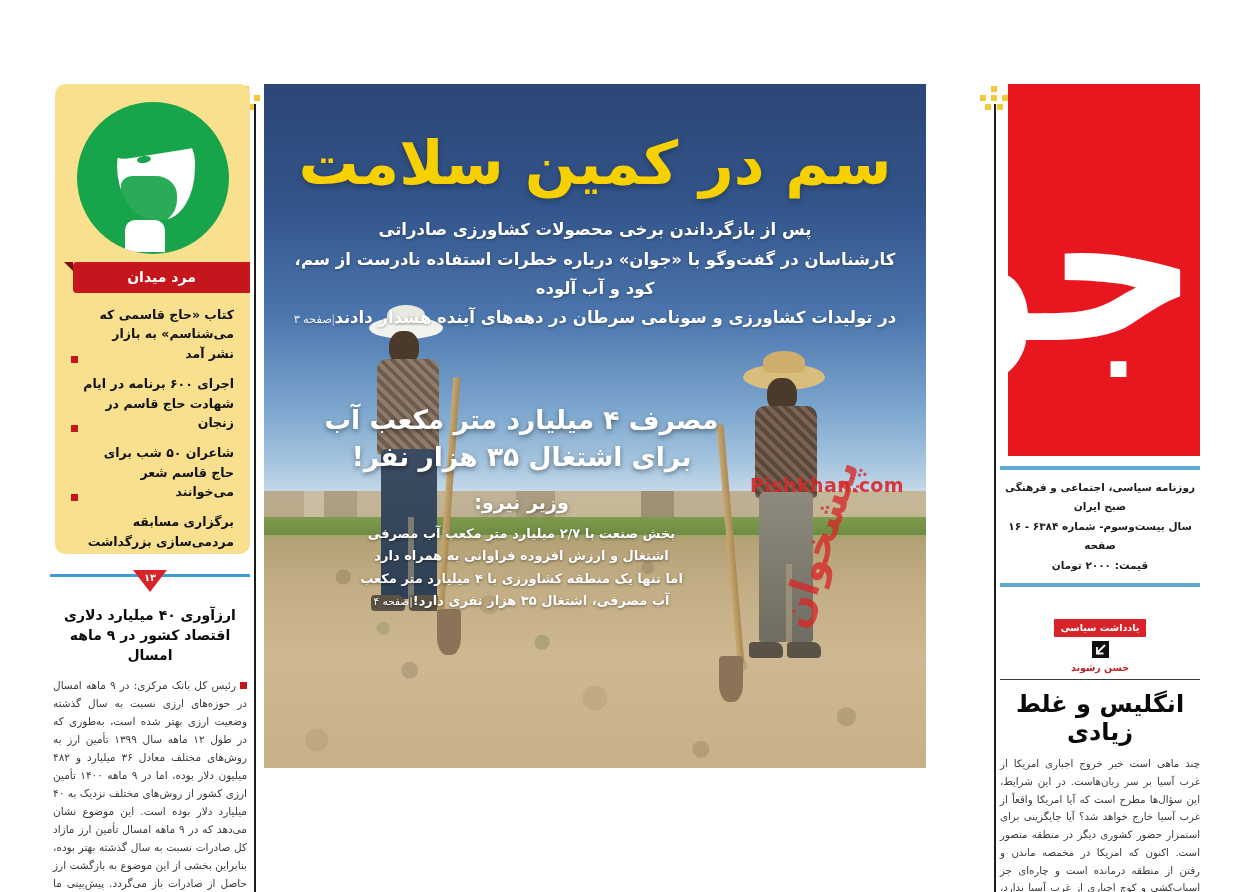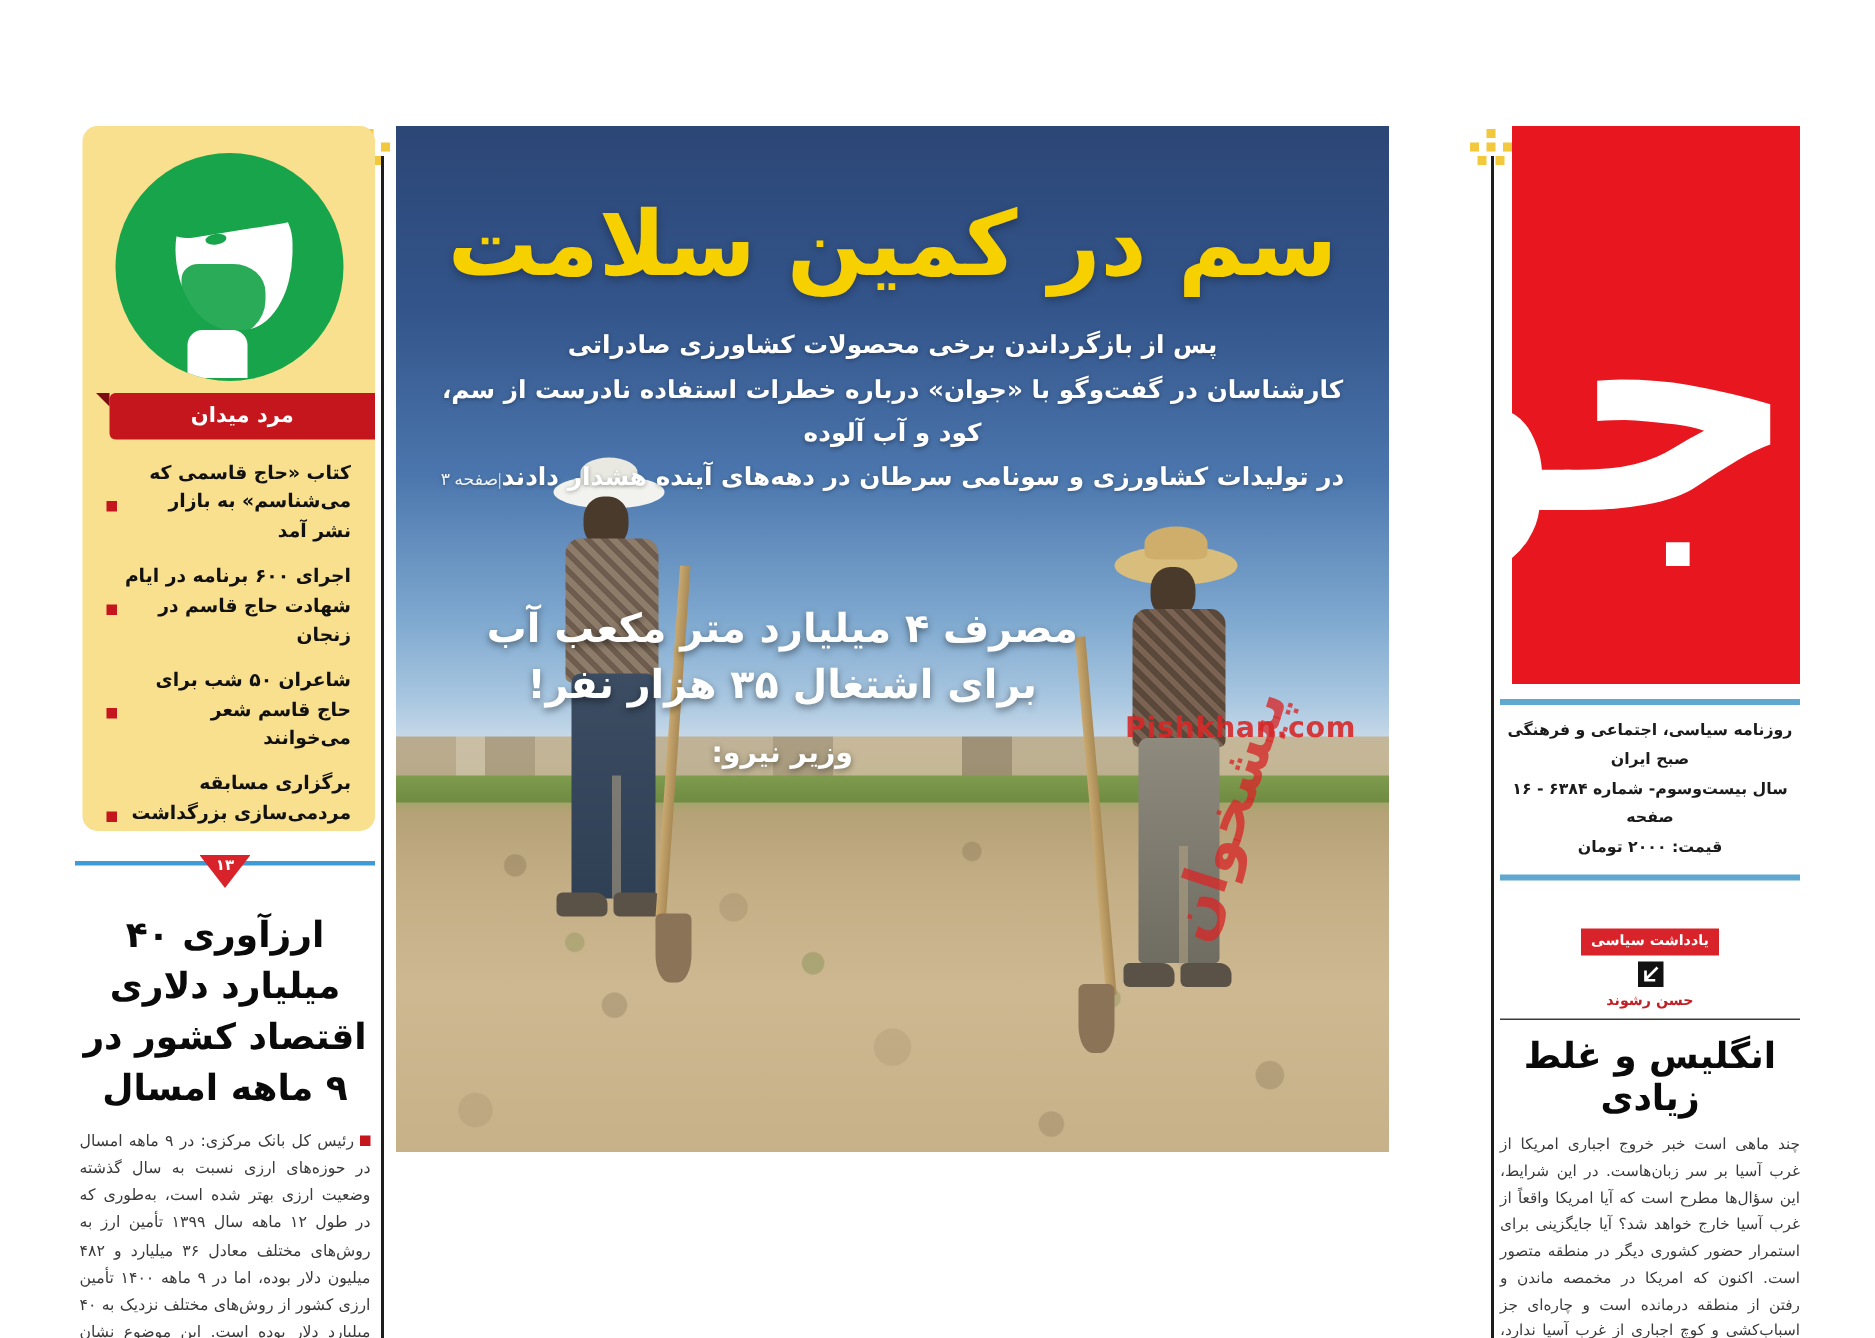--- a/index.html
+++ b/index.html
@@ -113,21 +113,21 @@
     position: absolute;
     left: -9px; top: 0;
     border-top: 9px solid #7d0d11;
     border-left: 9px solid transparent;
   }
 
   .bullet-list { margin-top: 12px; padding: 0 6px; }
   .bullet-item {
     display: flex;
     flex-direction: row-reverse;
-    align-items: center;
+    align-items: flex-end;
     justify-content: flex-start;
     gap: 5px;
     margin-bottom: 11px;
   }
   .bullet-sq {
     flex: 0 0 auto;
     width: 7px; height: 7px;
     background: #c4161c;
     margin-top: 6px;
   }
@@ -163,21 +163,21 @@
     font-size: 10px;
     font-weight: bold;
     text-align: center;
     line-height: 13px;
     padding-top: 1px;
   }
 
   .art-title {
     text-align: center;
     direction: rtl;
-    font-size: 24px;
+    font-size: 14px;
     font-weight: bold;
     line-height: 1.42;
     color: #0a0a0a;
     padding: 2px 2px 10px 2px;
   }
 
   .art-body {
     direction: rtl;
     text-align: justify;
     font-size: 10.5px;
@@ -665,20 +665,26 @@
         <div><span>در تولیدات کشاورزی و سونامی سرطان در دهه‌های آینده هشدار دادند</span><span class="pg">|صفحه ۳</span></div>
       </div>
     </div>
 
     <div class="overlay-wrap">
       <div class="ov-title">
         <div>مصرف ۴ میلیارد متر مکعب آب</div>
         <div>برای اشتغال ۳۵ هزار نفر!</div>
       </div>
       <div class="ov-kicker">وزیر نیرو:</div>
+      <div class="ov-body">
+        <div>بخش صنعت با ۲/۷ میلیارد متر مکعب آب مصرفی</div>
+        <div>اشتغال و ارزش افزوده فراوانی به همراه دارد</div>
+        <div>اما تنها یک منطقه کشاورزی با ۴ میلیارد متر مکعب</div>
+        <div><span>آب مصرفی، اشتغال ۳۵ هزار نفری دارد!</span><span class="pg">|صفحه ۴</span></div>
+      </div>
     </div>
 
     <div class="wm-fa">پیشخوان</div>
     <div class="wm-en">Pishkhan.com</div>
   </div>
 
   <div class="right-col">
 
     <div class="masthead">
       <div class="masthead-logo">جوان</div>

